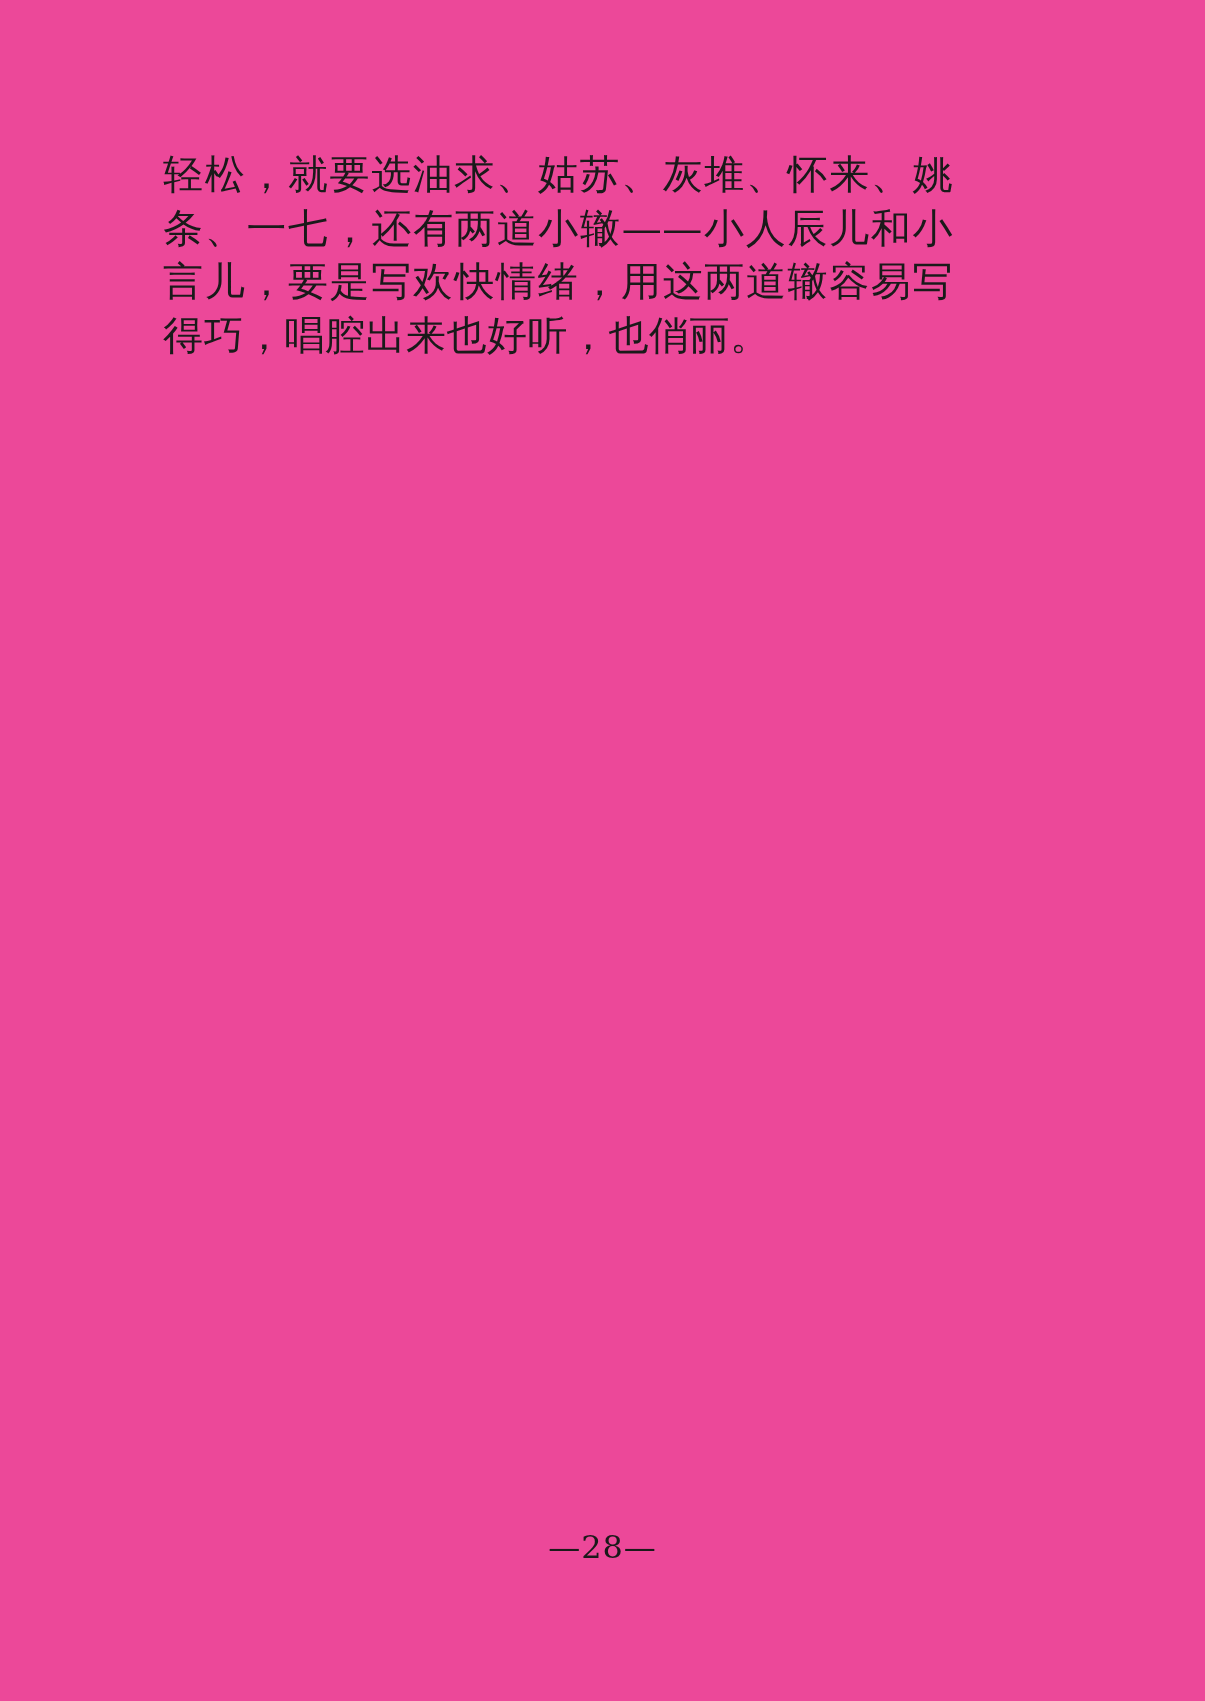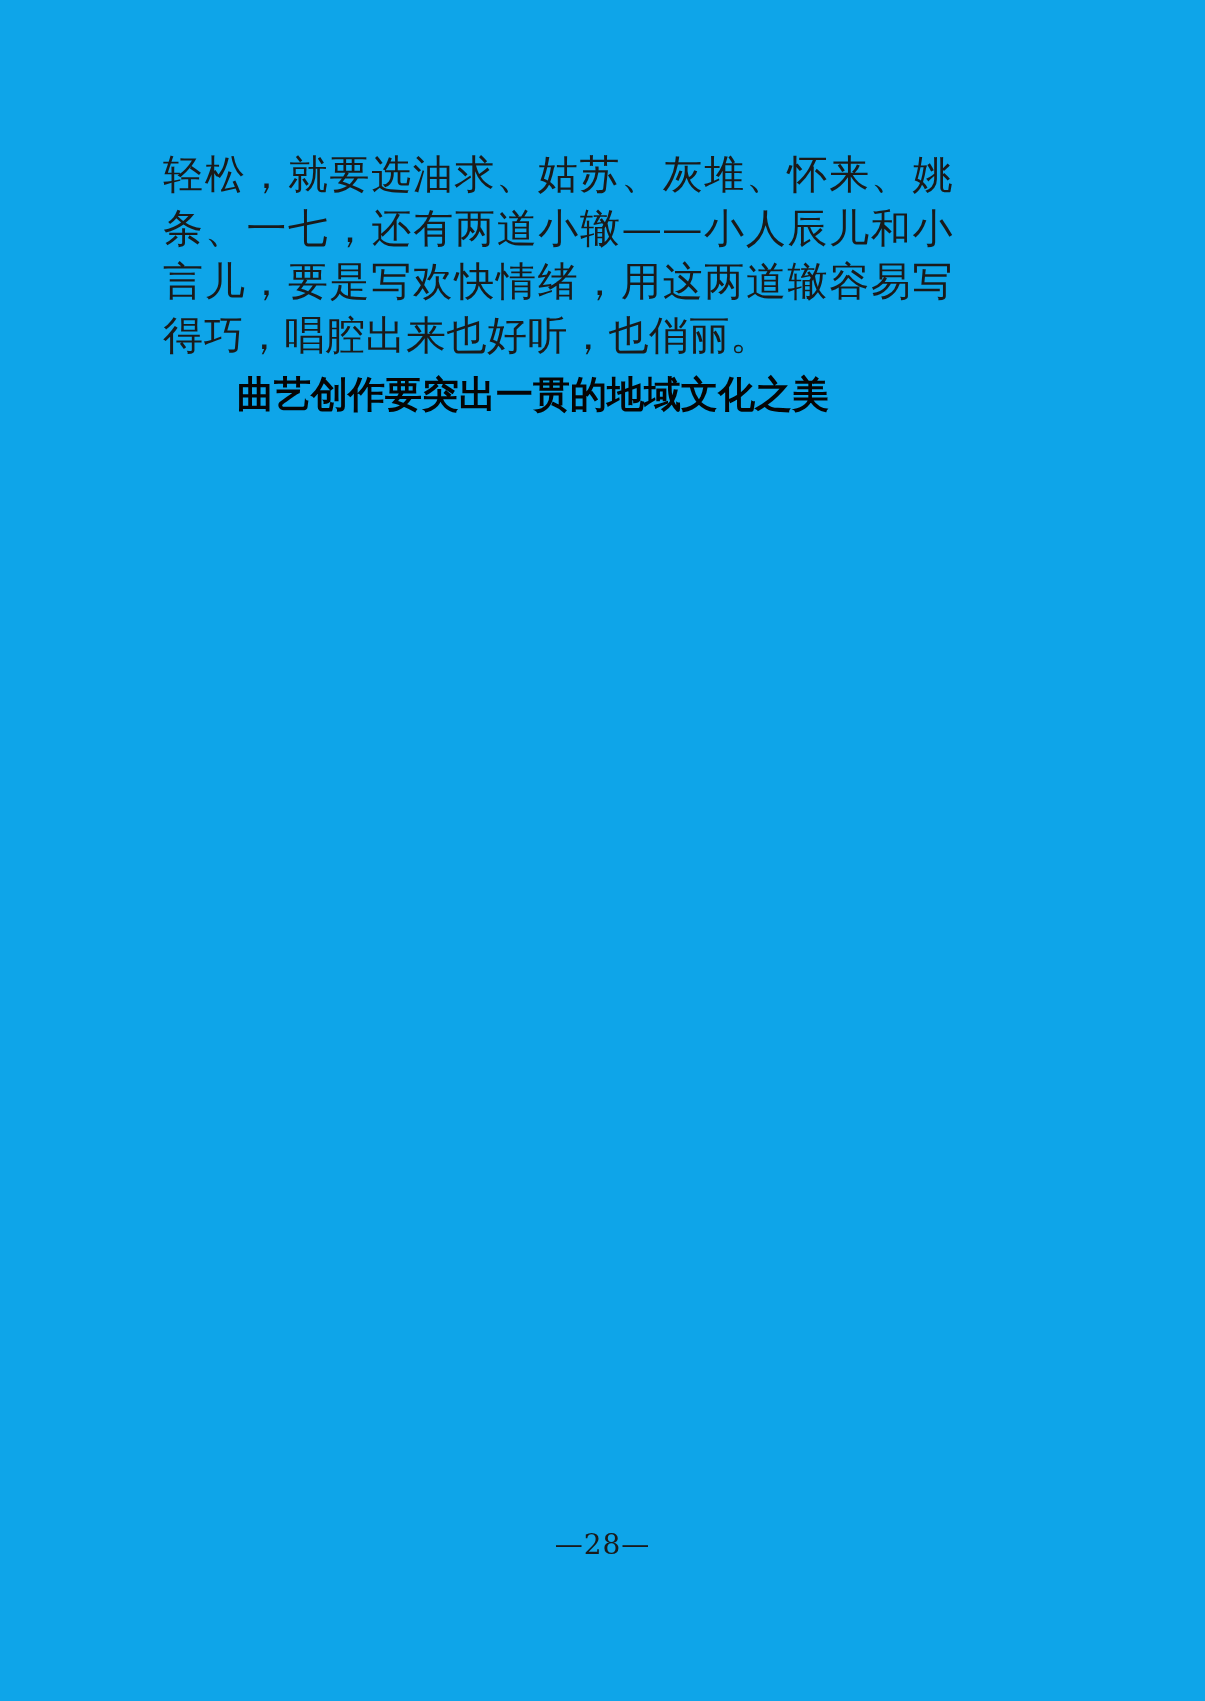--- a/index.html
+++ b/index.html
@@ -9,21 +9,21 @@
     background: #ffffff;
   }
   body {
     font-family: "DejaVu Serif", serif;
     -webkit-font-smoothing: antialiased;
   }
   .page {
     position: relative;
     width: 1205px;
     height: 1701px;
-    background: #0ea5e9;
+    background: #ec4899;
     overflow: hidden;
     box-sizing: border-box;
   }
   .text-column {
     position: absolute;
     left: 163px;
     top: 148px;
     width: 790px;
   }
   
@@ -57,34 +57,33 @@
   }
   
   .page-footer {
     position: absolute;
     left: 0;
     right: 0;
     top: 1528px;
     text-align: center;
     color: #1a1a1a;
     font-family: "DejaVu Serif", "Liberation Serif", serif;
-    font-size: 28px;
+    font-size: 32px;
     letter-spacing: 1px;
   }
 </style>
 </head>
 <body>
 
 <div class="page">
 
   <div class="text-column">
 
     <p class="para">轻松，就要选油求、姑苏、灰堆、怀来、姚条、一七，还有两道小辙——小人辰儿和小言儿，要是写欢快情绪，用这两道辙容易写得巧，唱腔出来也好听，也俏丽。</p>
 
-    <h2 class="heading">曲艺创作要突出一贯的地域文化之美</h2>
 
 
 
 
   </div>
 
   <div class="page-footer">—28—</div>
 
 </div>
 

